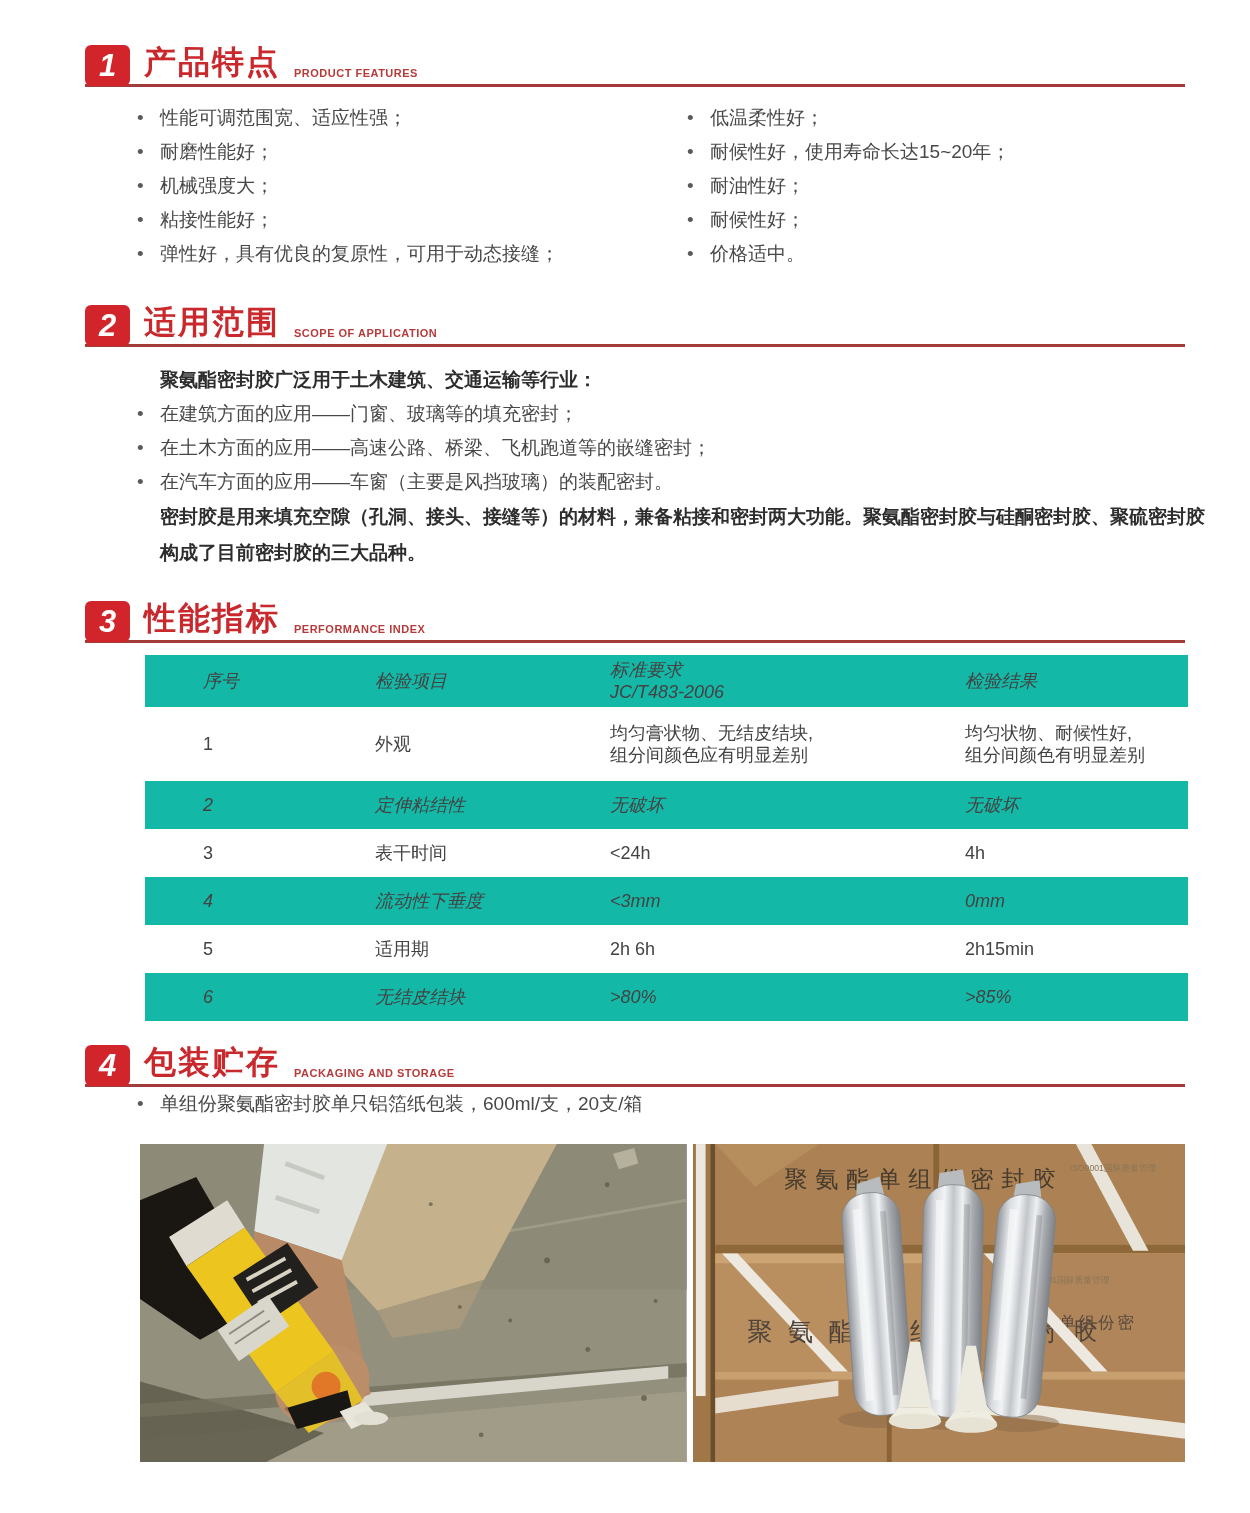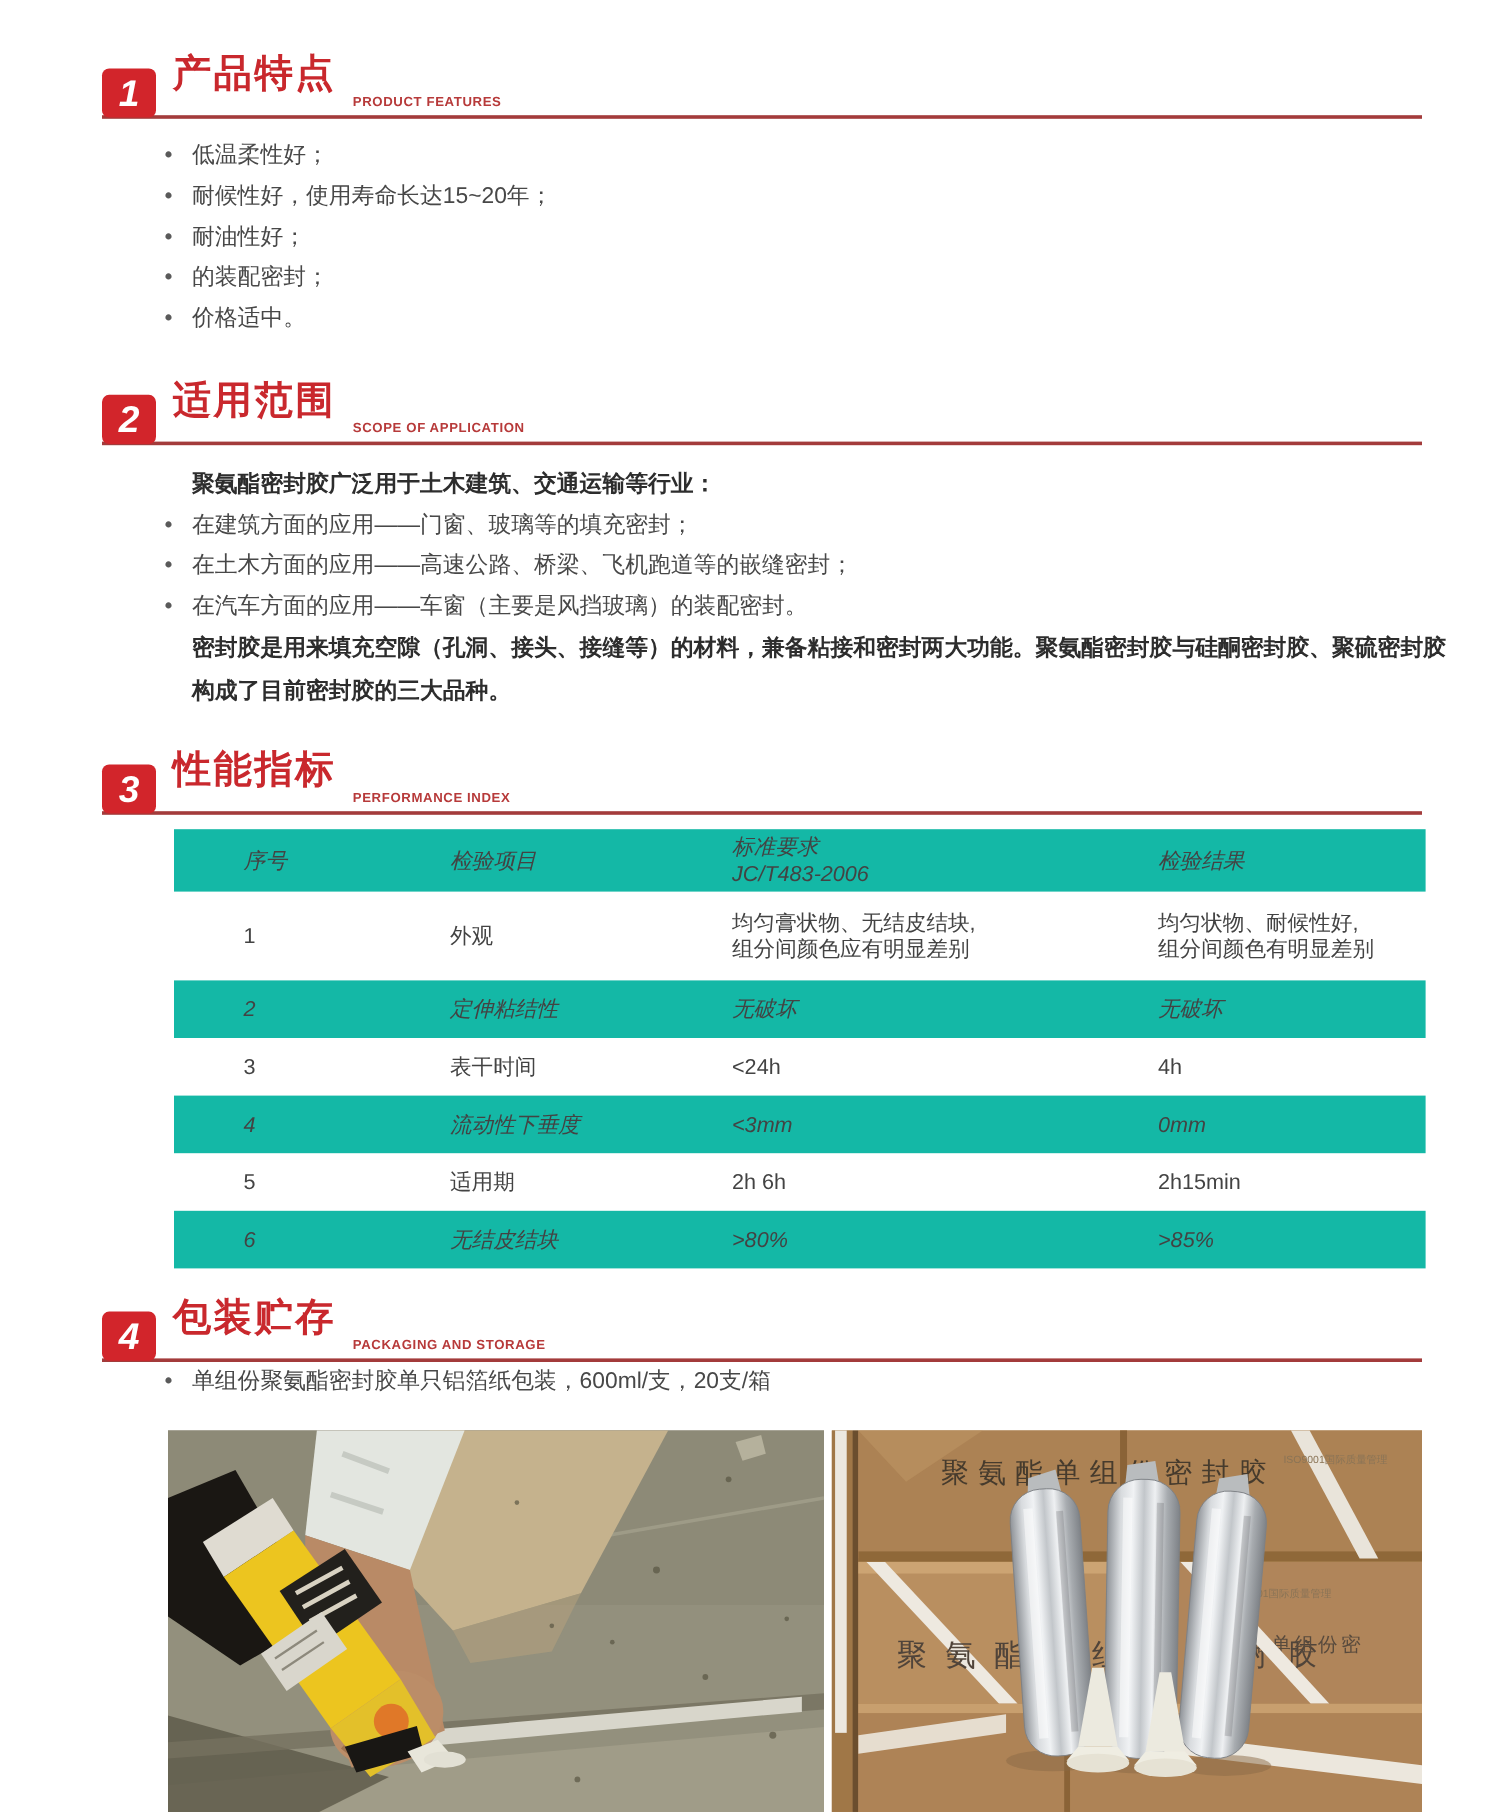--- a/index.html
+++ b/index.html
@@ -13,21 +13,21 @@
   .sec-head{
     display:flex;align-items:flex-end;gap:14px;
     border-bottom:3px solid #a33b3b;
   }
   .badge{
     width:45px;height:41px;background:#d2252b;border-radius:6px;
     color:#fff;font-size:31px;font-weight:bold;font-style:italic;
     display:flex;align-items:center;justify-content:center;
     flex:0 0 auto;margin-bottom:-2px;
   }
-  .zh-title{color:#c9282d;font-size:32px;font-weight:bold;letter-spacing:2px;line-height:1;padding-bottom:19px;}
+  .zh-title{color:#c9282d;font-size:32px;font-weight:bold;letter-spacing:2px;line-height:1;padding-bottom:6px;}
   .en-title{color:#b73a3a;font-size:11px;font-weight:bold;letter-spacing:.5px;padding-bottom:5px;}
 
   
   ul.bullets{list-style:none;margin:0;padding:0 0 0 50px;}
   ul.bullets li{font-size:19px;line-height:34px;color:#484848;position:relative;padding-left:25px;}
   ul.bullets li::before{content:"•";position:absolute;left:2px;top:0;color:#5a5a5a;}
 
   .feat-row{display:flex;margin-top:14px;}
   .feat-col{width:50%;}
 
@@ -61,24 +61,33 @@
 <div class="content">
 
   <div class="sec-head mt-s1">
     <div class="badge">1</div>
     <div class="zh-title">产品特点</div>
     <div class="en-title">PRODUCT FEATURES</div>
   </div>
   <div class="feat-row">
     <div class="feat-col">
       <ul class="bullets">
+        <li>性能可调范围宽、适应性强；</li>
+        <li>耐磨性能好；</li>
+        <li>机械强度大；</li>
+        <li>粘接性能好；</li>
+        <li>弹性好，具有优良的复原性，可用于动态接缝；</li>
+      </ul>
+    </div>
+    <div class="feat-col">
+      <ul class="bullets">
         <li>低温柔性好；</li>
         <li>耐候性好，使用寿命长达15~20年；</li>
         <li>耐油性好；</li>
-        <li>的装配密封；</li>
+        <li>耐候性好；</li>
         <li>价格适中。</li>
       </ul>
     </div>
   </div>
 
   <div class="sec-head mt-s2">
     <div class="badge">2</div>
     <div class="zh-title">适用范围</div>
     <div class="en-title">SCOPE OF APPLICATION</div>
   </div>

